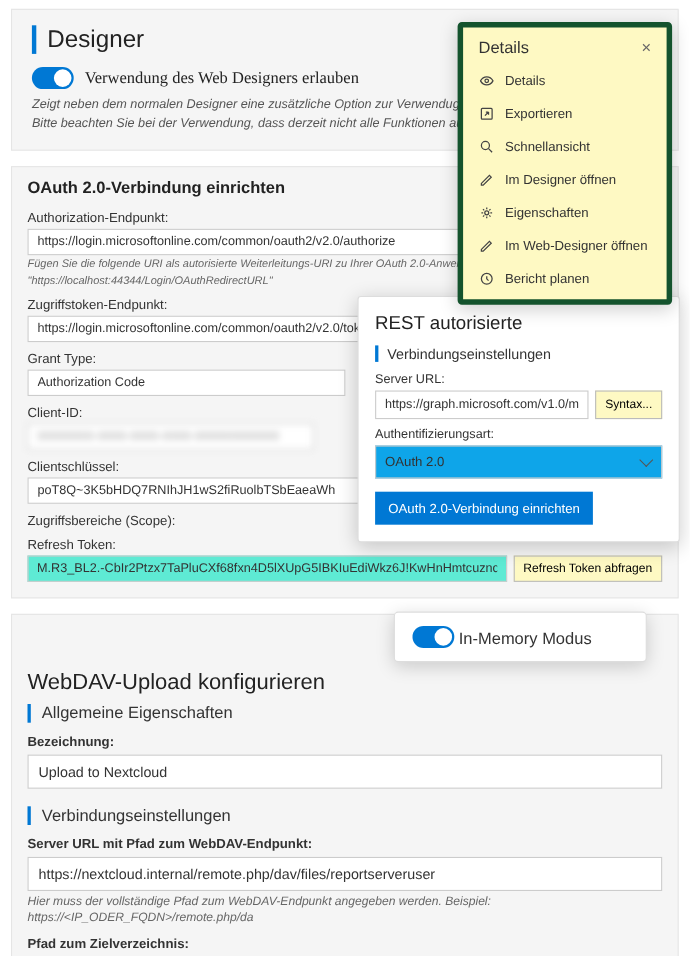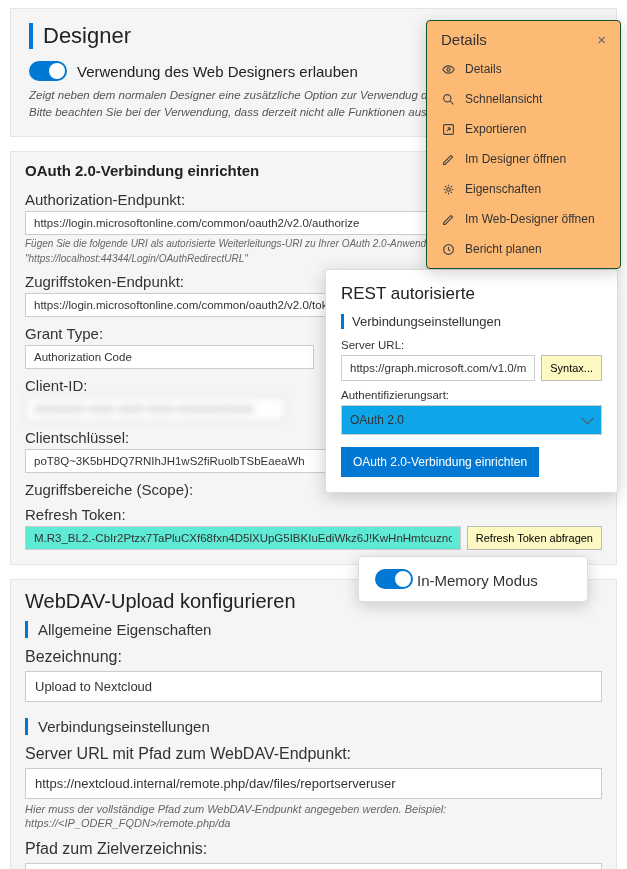--- a/index.html
+++ b/index.html
@@ -9,41 +9,41 @@
 .panel.designer { margin: 8px 10px 0 10px; }
 .panel.oauth { margin: 14px 10px 0 10px; padding: 10px 14px 14px 14px; }
 .panel.webdav { margin: 14px 10px 0 10px; padding: 10px 14px 14px 14px; }
 
 .section-title { font-size: 22px; font-weight: 300; color: #222; border-left: 4px solid #0078d4; padding-left: 10px; margin-bottom: 12px; }
 .sub-title { font-size: 15px; font-weight: 400; color: #333; border-left: 3px solid #0078d4; padding-left: 10px; margin: 0 0 8px 0; }
 
 .toggle-row { display: flex; align-items: center; gap: 10px; margin-bottom: 6px; }
 .toggle { width: 38px; height: 20px; background: #0078d4; border-radius: 10px; position: relative; cursor: pointer; flex-shrink: 0; }
 .toggle::after { content: ""; position: absolute; right: 2px; top: 2px; width: 16px; height: 16px; background: #fff; border-radius: 50%; }
-.toggle-label { font-size: 15px; color: #222; }
+.toggle-label { font-size: 15px; color: #222; font-family: Liberation Serif, serif; }
 
 .desc { font-size: 11.5px; font-style: italic; color: #555; line-height: 1.5; }
 
 .hdr { font-size: 15px; font-weight: 600; color: #222; margin-bottom: 12px; }
 
-.label { font-size: 15px; color: #333; margin-bottom: 3px; margin-top: 8px; }
-.label-md { font-size: 16px; margin-top: 10px; margin-bottom: 5px; }
+.label { font-size: 12px; color: #333; margin-bottom: 3px; margin-top: 8px; }
+.label-md { font-size: 12px; margin-top: 10px; margin-bottom: 5px; font-weight: bold; }
 .hint { font-size: 10px; font-style: italic; color: #666; line-height: 1.3; margin-top: 2px; }
 
 .input { width: 100%; background: #fff; border: 1px solid #ccc; padding: 5px 8px; font-size: 11.5px; color: #333; font-family: inherit; }
 .input-md { padding: 7px 9px; font-size: 13px; }
 .readonly { background: #5eead4; }
 .blurred { filter: blur(3px); color: #aaa; }
 
 .row { display: flex; gap: 6px; align-items: stretch; }
 .row .input { flex: 1; }
 .btn-sm { background: #fef9c3; border: 1px solid #bbb; padding: 4px 8px; font-size: 11px; cursor: pointer; white-space: nowrap; }
 
 
-.popup-details { position: absolute; top: 20px; right: 6px; width: 195px; background: #fdba74; border: 1px solid #14532d; border-radius: 4px; box-shadow: 0 4px 16px rgba(0,0,0,0.18); padding: 10px 0 4px 0; z-index: 30; }
+.popup-details { position: absolute; top: 20px; right: 16px; width: 195px; background: #fef9c3; border: 5px solid #14532d; border-radius: 4px; box-shadow: 0 4px 16px rgba(0,0,0,0.18); padding: 10px 0 4px 0; z-index: 30; }
 .popup-details .pd-head { display: flex; justify-content: space-between; align-items: center; padding: 0 14px 6px 14px; }
 .pd-title { font-size: 15px; font-weight: 400; }
 .pd-close { cursor: pointer; font-size: 15px; color: #666; }
 .pd-item { display: flex; align-items: center; gap: 10px; padding: 8px 14px; font-size: 12px; cursor: pointer; color: #333; }
 .pd-icon { width: 14px; height: 14px; display: inline-flex; align-items: center; justify-content: center; flex-shrink: 0; }
 .pd-icon svg { width: 13px; height: 13px; stroke: #444; fill: none; stroke-width: 1.4; }
 
 
 .popup-rest { position: absolute; top: 269px; left: 325px; width: 293px; background: #fff; border: 1px solid #ddd; border-radius: 3px; box-shadow: 0 4px 18px rgba(0,0,0,0.2); padding: 14px 15px 15px 15px; z-index: 20; }
 .rest-title { font-size: 17px; font-weight: 300; margin-bottom: 10px; color: #222; }
@@ -51,21 +51,21 @@
 .rest-label { font-size: 11.5px; margin-bottom: 4px; margin-top: 8px; }
 .select { width: 100%; background: #0ea5e9; border: 1px solid #ccc; padding: 7px 8px; font-size: 12px; appearance: none; position: relative; }
 .select-wrap { position: relative; }
 .select-wrap::after { content: ""; position: absolute; right: 10px; top: 50%; width: 8px; height: 8px; border-right: 1.5px solid #555; border-bottom: 1.5px solid #555; transform: translateY(-70%) rotate(45deg); pointer-events: none; }
 .btn-primary { background: #0078d4; color: #fff; border: none; padding: 8px 12px; font-size: 12px; cursor: pointer; margin-top: 12px; }
 
 
 .popup-mem { position: absolute; top: 556px; left: 358px; width: 230px; background: #fff; border: 1px solid #ddd; border-radius: 4px; box-shadow: 0 4px 16px rgba(0,0,0,0.18); padding: 12px 16px; z-index: 25; display: flex; align-items: flex-end; gap: 4px; }
 .mem-label { font-size: 15px; }
 
-.webdav .hdr { font-size: 20px; font-weight: 300; margin-bottom: 8px; }
+.webdav .hdr { font-size: 20px; font-weight: 300; margin-bottom: 8px; margin-top: 40px; }
 </style>
 </head>
 <body>
 
 <div class="panel designer">
   <div class="section-title">Designer</div>
   <div class="toggle-row">
     <div class="toggle"></div>
     <div class="toggle-label">Verwendung des Web Designers erlauben</div>
   </div>
@@ -129,34 +129,34 @@
         <svg viewBox="0 0 16 16">
           <path d="M1 8s2.5-4.5 7-4.5S15 8 15 8s-2.5 4.5-7 4.5S1 8 1 8z"></path>
           <circle cx="8" cy="8" r="2"></circle>
         </svg>
       </span>
     <span>Details</span>
   </div>
   <div class="pd-item">
     <span class="pd-icon">
         <svg viewBox="0 0 16 16">
+          <rect x="2" y="2" width="12" height="12" rx="1"></rect>
+          <path d="M6 10 L10 6 M10 6 H7 M10 6 V9"></path>
+        </svg>
+      </span>
+    <span>Exportieren</span>
+  </div>
+  <div class="pd-item">
+    <span class="pd-icon">
+        <svg viewBox="0 0 16 16">
           <circle cx="6.5" cy="6.5" r="4.5"></circle>
           <line x1="10" y1="10" x2="14" y2="14"></line>
         </svg>
       </span>
     <span>Schnellansicht</span>
-  </div>
-  <div class="pd-item">
-    <span class="pd-icon">
-        <svg viewBox="0 0 16 16">
-          <rect x="2" y="2" width="12" height="12" rx="1"></rect>
-          <path d="M6 10 L10 6 M10 6 H7 M10 6 V9"></path>
-        </svg>
-      </span>
-    <span>Exportieren</span>
   </div>
   <div class="pd-item">
     <span class="pd-icon">
         <svg viewBox="0 0 16 16">
           <path d="M2 14 L4 14 L13 5 L11 3 L2 12 Z"></path>
         </svg>
       </span>
     <span>Im Designer öffnen</span>
   </div>
   <div class="pd-item">

